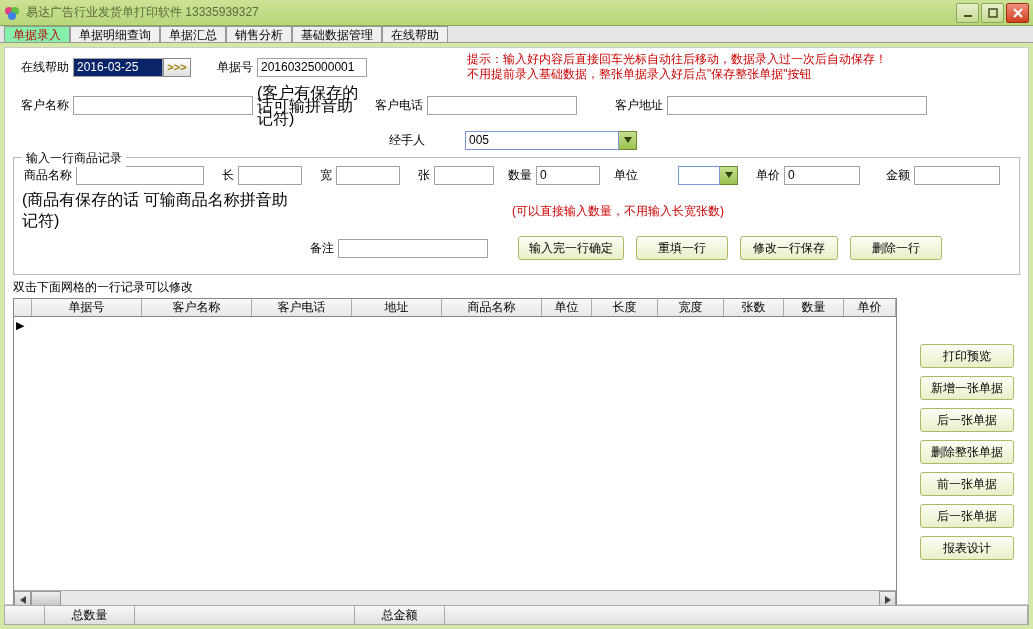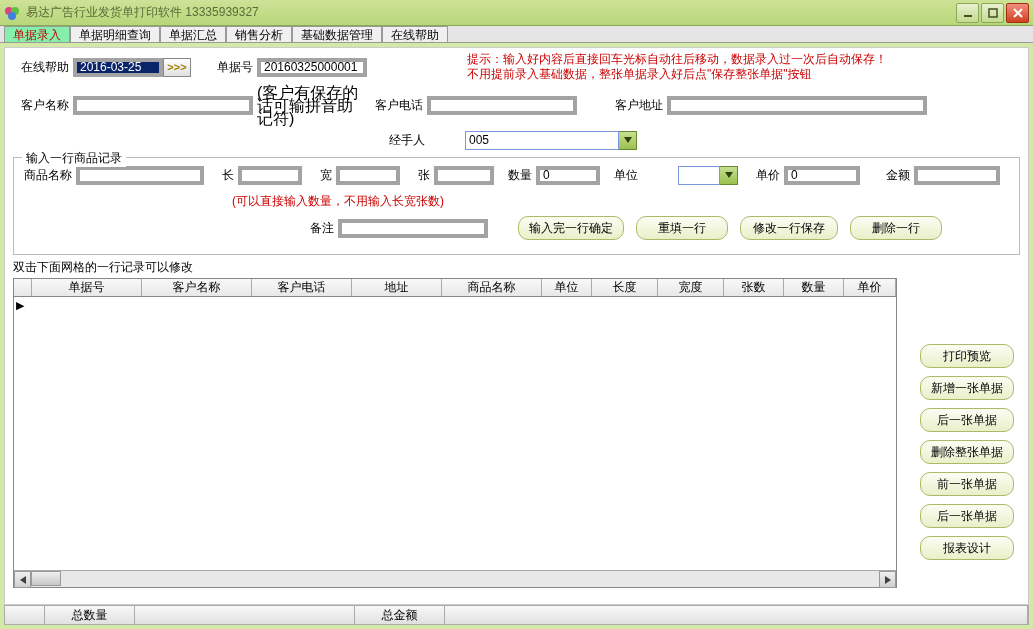--- a/index.html
+++ b/index.html
@@ -14,38 +14,38 @@
     .tb-btn svg { width: 10px; height: 10px; }
     
     .toolbar { height: 17px; background: #e5e5e5; border-bottom: 1px solid #999; display: flex; padding-left: 4px; }
     .tab-btn { padding: 1px 8px; border: 1px solid #999; border-bottom: none; background: #f0f0f0; margin-right: 0; cursor: pointer; font-size: 12px; color: #000; height: 16px; line-height: 14px; }
     .tab-btn.active { color: #c00000; background: #86efac; }
     
     .content { background: #fff; margin: 4px; height: 558px; border: 1px solid #ccc; position: relative; padding: 4px 8px; }
     
     .form-row { display: flex; align-items: center; margin-bottom: 4px; min-height: 22px; }
     .form-label { text-align: right; padding-right: 4px; color: #000; white-space: nowrap; }
-    .text-input { border: 4px solid #a3a3a3; height: 19px; padding: 1px 3px; font-size: 12px; }
+    .text-input { border: 1px solid #a3a3a3; height: 19px; padding: 1px 3px; font-size: 12px; }
     .text-input.highlighted { background: #0a246a; color: #fff; }
     
     .date-btn { width: 28px; height: 19px; background: linear-gradient(to bottom, #fefefe, #e0e0e0); border: 1px solid #888; color: #a08000; font-weight: bold; cursor: pointer; font-size: 11px; }
     
     .hint-text { color: #cc0000; font-size: 12px; line-height: 15px; }
     .hint-text2 { color: #cc0000; font-size: 12px; }
     .small-note { color: #000; font-size: 16px; }
     
     .combo { display: inline-flex; margin-left: 36px; }
     .combo input { border: 1px solid #7a96df; height: 19px; padding: 1px 3px; }
     .combo-btn { width: 18px; height: 19px; background: linear-gradient(to bottom, #c5e090, #9cc050); border: 1px solid #6a8832; border-left: none; cursor: pointer; display: flex; align-items: center; justify-content: center; }
     .combo-btn svg { width: 8px; height: 6px; }
     
     .fieldset { border: 1px solid #bbb; margin-top: 6px; padding: 6px 8px 10px 8px; position: relative; }
     .fieldset-legend { position: absolute; top: -8px; left: 8px; background: #fff; padding: 0 4px; font-size: 12px; }
     
-    .action-btn { min-width: 90px; height: 24px; background: linear-gradient(to bottom, #fcfdf5, #e8f0c8); border: 1px solid #b0b868; border-radius: 10px; cursor: pointer; font-size: 12px; padding: 0 10px; }
+    .action-btn { min-width: 90px; height: 24px; background: linear-gradient(to bottom, #fcfdf5, #e8f0c8); border: 1px solid #b0b868; border-radius: 3px; cursor: pointer; font-size: 12px; padding: 0 10px; }
     
     .table-hint { color: #000; font-size: 12px; margin: 4px 0 2px 0; }
     
     .grid-container { border: 1px solid #888; height: 310px; position: relative; background: #fff; }
     .grid-header { display: flex; background: linear-gradient(to bottom, #f8f8f8, #e8e8e8); border-bottom: 1px solid #888; height: 18px; }
     .grid-header-cell { border-right: 1px solid #aaa; text-align: center; line-height: 17px; font-size: 12px; overflow: hidden; }
     .grid-body { position: relative; height: 272px; overflow: hidden; }
     .grid-row-marker { position: absolute; left: 2px; top: 2px; font-size: 11px; }
     .grid-hscroll { position: absolute; bottom: 0; left: 0; right: 0; height: 17px; background: #e8e8e8; border-top: 1px solid #aaa; display: flex; }
     .scroll-arrow { width: 17px; height: 17px; background: linear-gradient(to bottom, #f0f0f0, #d0d0d0); border: 1px solid #999; display: flex; align-items: center; justify-content: center; cursor: pointer; }
@@ -157,20 +157,21 @@
             </svg>
           </span>
       </span>
       <span class="form-label" style="width:40px;margin-left:6px">单价</span>
       <input class="text-input" style="width: 76px;" value="0">
       <span class="form-label" style="width:44px;margin-left:10px">金额</span>
       <input class="text-input" style="width: 86px;">
     </div>
 
     <div class="form-row">
+      <span class="small-note" style="width:280px">(商品有保存的话 可输商品名称拼音助记符)</span>
       <span style="width:210px"></span>
       <span class="hint-text2">(可以直接输入数量，不用输入长宽张数)</span>
     </div>
 
     <div class="form-row">
       <span style="width:282px"></span>
       <span class="form-label" style="width:34px">备注</span>
       <input class="text-input" style="width: 150px;">
       <span style="width:30px"></span>
       <button class="action-btn" style="width:106px">输入完一行确定</button>

